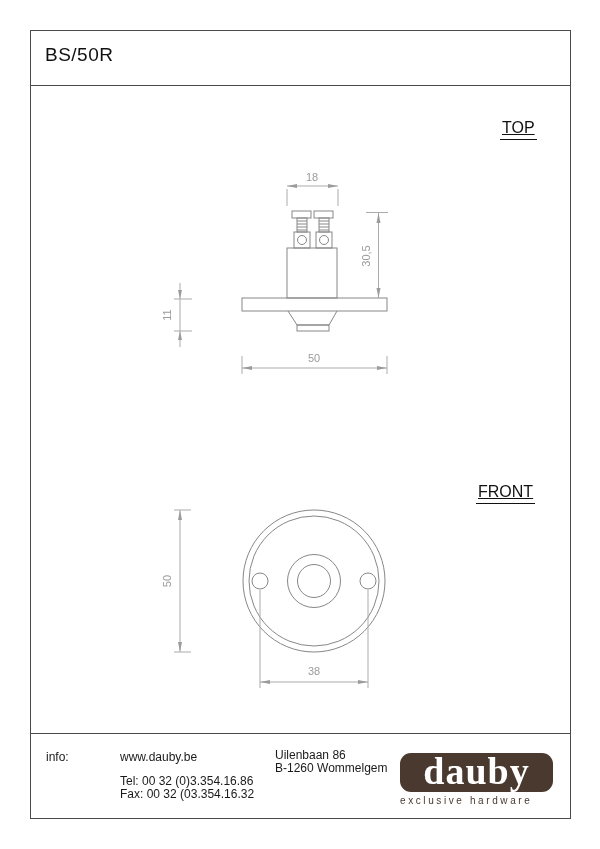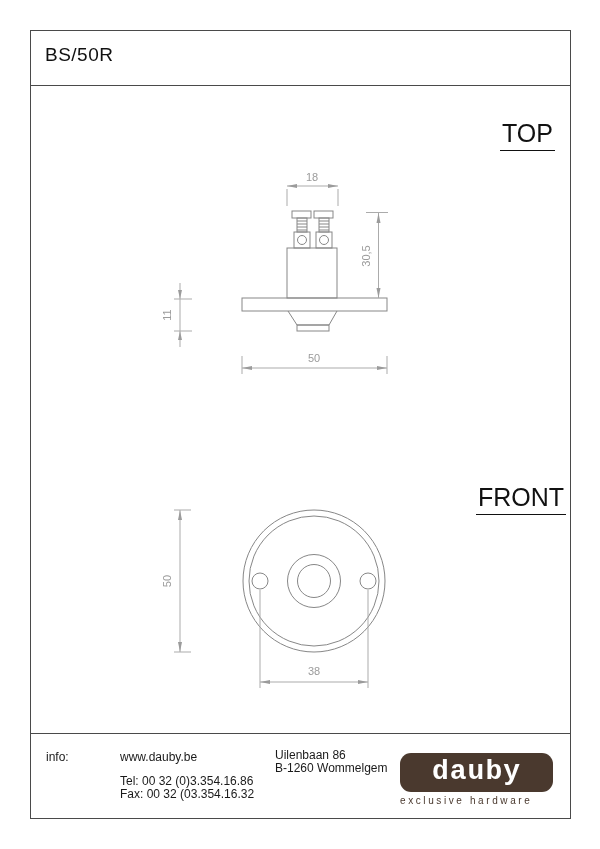--- a/index.html
+++ b/index.html
@@ -12,22 +12,22 @@
     position:absolute; left:30px; top:30px; width:541px; height:789px;
     border:1px solid #4a4a4a;
   }
   .hline { position:absolute; left:30px; width:541px; height:1px; background:#4a4a4a; }
   .title-line { top:85px; }
   .footer-line { top:733px; }
   .doc-title {
     position:absolute; left:45px; top:44px; font-size:19px; color:#111; letter-spacing:0.5px;
   }
   .view-label {
-    position:absolute; font-size:25px; color:#111; border-bottom:1px solid #111;
-    padding:0 2px 2px 2px; display:inline-block;
+    position:absolute; font-size:16px; color:#111; border-bottom:1px solid #111;
+    padding:0 2px 2px 2px; display:inline-block;text-decoration:underline;
   }
   .label-top { left:500px; top:119px; }
   .label-front { left:476px; top:483px; }
   svg.drawing { position:absolute; left:0; top:0; }
   .part { stroke:#878787; stroke-width:1; fill:none; }
   .dim  { stroke:#ababab; stroke-width:1; fill:none; }
   .dimfill { fill:#9b9b9b; stroke:none; }
   .dimtext { font-family:"Liberation Sans", sans-serif; font-size:11px; fill:#9b9b9b; }
   
   .footer-text { position:absolute; font-size:12px; color:#1a1a1a; line-height:13px; }
@@ -35,22 +35,22 @@
   .f-web { left:120px; top:751px; }
   .f-tel { left:120px; top:775px; }
   .f-fax { left:120px; top:788px; }
   .f-addr1 { left:275px; top:749px;text-align:right; }
   .f-addr2 { left:275px; top:762px; }
   .logo-box {
     position:absolute; left:400px; top:753px; width:153px; height:39px;
     background:#4a392e; border-radius:11px; display:flex; align-items:center; justify-content:center;
   }
   .logo-word {
-    color:#ffffff; font-size:28px; font-weight:bold; letter-spacing:1px;
-    font-family:Liberation Mono, monospace; line-height:31px; padding-bottom:3px;
+    color:#ffffff; font-size:38px; font-weight:bold; letter-spacing:1px;
+    font-family:Liberation Serif, serif; line-height:31px; padding-bottom:3px;
   }
   .logo-tagline {
     position:absolute; left:400px; top:795px; width:153px; text-align:left;
     font-size:10px; letter-spacing:2.6px; color:#4a392e; white-space:nowrap;
   }
 </style>
 </head>
 <body>
 
 <div class="page">

